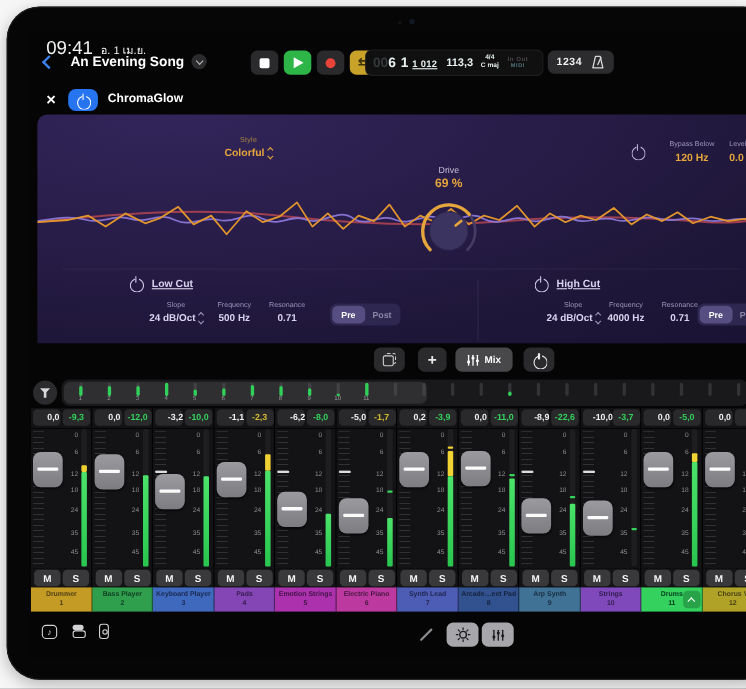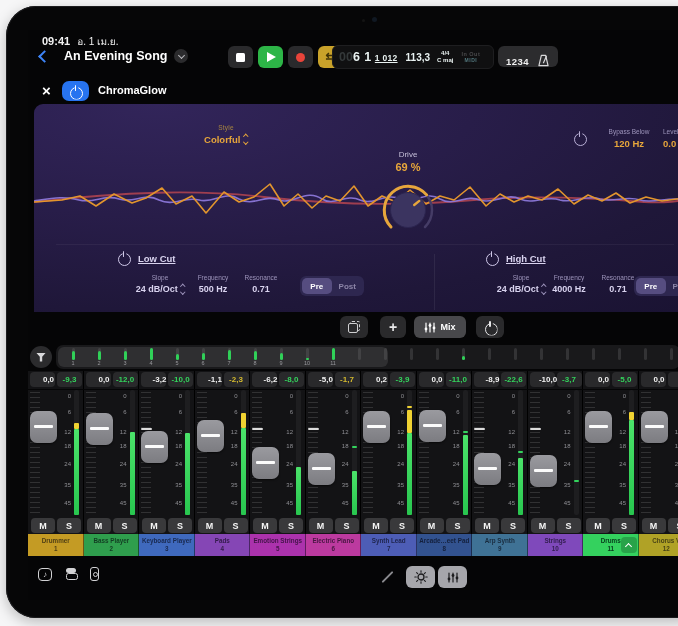--- a/index.html
+++ b/index.html
@@ -6,21 +6,21 @@
     font-family:"Liberation Sans", sans-serif;-webkit-font-smoothing:antialiased;}
   *{box-sizing:border-box;}
   .device{position:absolute;left:6px;top:6px;width:700px;height:612px;background:#060607;
     border-radius:30px;box-shadow:0 4px 14px rgba(0,0,0,.25), inset 0 0 0 1px #1c1c1e;}
   .camera{position:absolute;left:366px;top:11px;width:5px;height:5px;border-radius:50%;background:#101822;}
   .camera2{position:absolute;left:356px;top:13px;width:3px;height:3px;border-radius:50%;background:#141414;}
   .screen{position:absolute;left:22px;top:24px;width:656px;height:570px;background:#050506;overflow:hidden;}
 
   
   .statusbar{position:absolute;left:14px;top:4px;display:flex;gap:7px;align-items:baseline;color:#f2f2f2;}
-  .st-time{font-size:11px;font-weight:bold;}
+  .st-time{font-size:17px;font-weight:normal;}
   .st-date{font-size:10px;}
   .navrow{position:absolute;left:0;top:14px;width:100%;height:32px;}
   .backchev{position:absolute;left:12px;top:8px;width:9px;height:9px;border-left:2.2px solid #3d84f7;border-bottom:2.2px solid #3d84f7;transform:rotate(45deg);}
   .songtitle{position:absolute;left:36px;top:5px;display:flex;align-items:center;gap:7px;}
   .songtitle b{color:#fff;font-size:12.5px;}
   .ddcircle{width:14px;height:14px;border-radius:50%;background:#2b2b2d;display:flex;align-items:center;justify-content:center;}
   .chev-dn{width:5px;height:5px;border-right:1.5px solid #b9b9bc;border-bottom:1.5px solid #b9b9bc;transform:rotate(45deg);margin-top:-2px;}
   .transport{position:absolute;left:200px;top:2px;display:flex;gap:5px;}
   .tbtn{width:25px;height:22px;border-radius:6px;background:#2a2a2c;display:flex;align-items:center;justify-content:center;}
   .tbtn.play{background:#2db547;}
@@ -34,21 +34,21 @@
   .lcd .pad{color:#34393a;font-size:12.5px;font-weight:bold;}
   .lcd .big{font-size:12.5px;font-weight:bold;letter-spacing:.5px;}
   .lcd .small{font-size:8.5px;font-weight:bold;margin-left:3px;margin-top:2px;letter-spacing:.3px;text-decoration:underline;}
   .lcd .tempo{font-size:10px;font-weight:bold;margin-left:8px;}
   .lcd .sigkey{margin-left:7px;display:flex;flex-direction:column;align-items:center;line-height:1.15;}
   .lcd .sig{font-size:6px;font-weight:bold;}
   .lcd .key{font-size:6px;font-weight:bold;}
   .lcd .io{margin-left:8px;display:flex;flex-direction:column;align-items:center;line-height:1.2;}
   .lcd .inout{font-size:5.5px;color:#4a4a4c;font-weight:bold;letter-spacing:.5px;}
   .lcd .midi{font-size:5px;color:#52767c;font-weight:bold;letter-spacing:.6px;}
-  .countpill{position:absolute;left:470px;top:2px;height:21px;background:#2c2c2e;border-radius:6px;display:flex;align-items:flex-end;padding:0 8px;gap:8px;}
+  .countpill{position:absolute;left:470px;top:2px;height:21px;background:#2c2c2e;border-radius:6px;display:flex;align-items:center;padding:0 8px;gap:8px;}
   .count-num{color:#f0f0f0;font-size:9.5px;font-weight:bold;letter-spacing:.5px;}
 
   
   .plg-head{position:absolute;left:0;top:50px;width:100%;height:24px;}
   .plg-x{position:absolute;left:14px;top:1px;color:#fff;font-size:15px;font-weight:bold;line-height:20px;}
   .plg-pwrbtn{position:absolute;left:34px;top:1px;width:27px;height:20px;border-radius:7px;background:#2774f0;display:flex;align-items:center;justify-content:center;color:#fff;}
   .plg-name{position:absolute;left:70px;top:4px;color:#fff;font-size:11px;font-weight:bold;}
 
   
   .pwr{display:inline-block;width:11px;height:11px;position:relative;}

